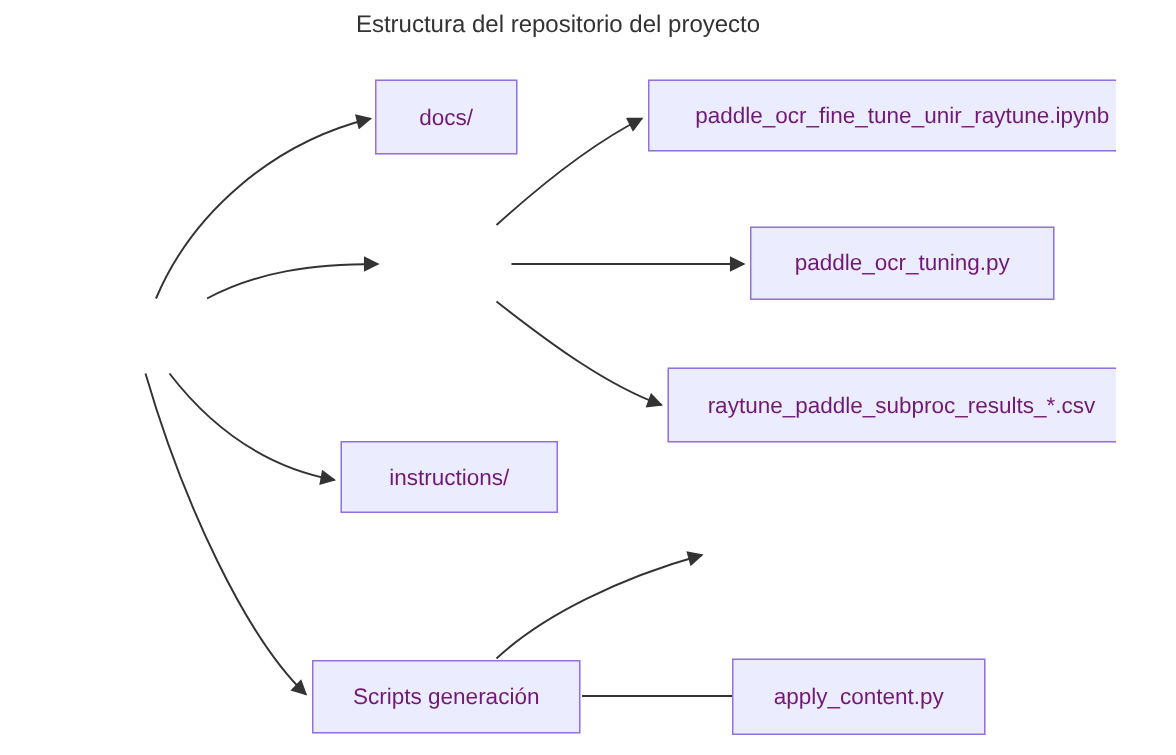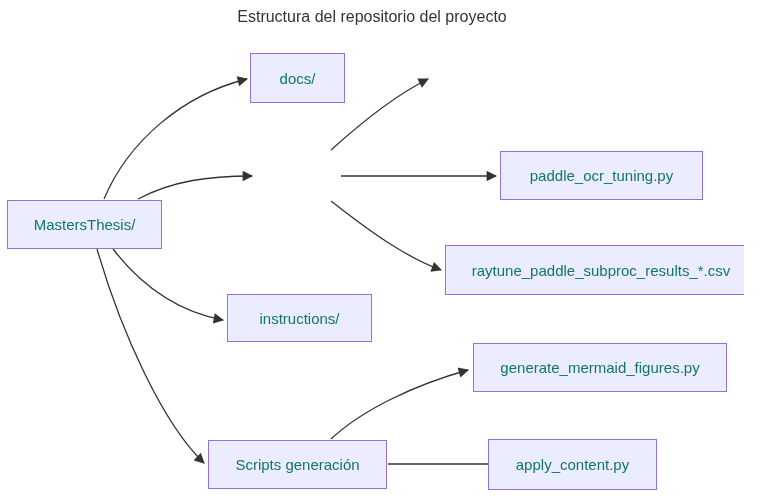--- a/index.html
+++ b/index.html
@@ -36,21 +36,21 @@
   svg.edge-layer path.edge {
     fill: none;
     stroke: #333333;
     stroke-width: 1.3px;
   }
   .node {
     position: absolute;
     box-sizing: border-box;
     background: #ECECFF;
     border: 1px solid #9370DB;
-    color: #0f766e;
+    color: #701a75;
     font-size: 15px;
     display: flex;
     align-items: center;
     justify-content: center;
     text-align: center;
     white-space: nowrap;
   }
 </style>
 </head>
 <body>
@@ -69,47 +69,44 @@
     <path class="edge" d="M138,199 C172,181 208,176 252,176" marker-end="url(#arrowhead)"></path>
     <path class="edge" d="M113,249 C143,288 180,312 223,320" marker-end="url(#arrowhead)"></path>
     <path class="edge" d="M97,249 C122,335 164,425 204,463" marker-end="url(#arrowhead)"></path>
     <path class="edge" d="M331,150 C362,122 396,95 428,79" marker-end="url(#arrowhead)"></path>
     <path class="edge" d="M341,176 L496,176" marker-end="url(#arrowhead)"></path>
     <path class="edge" d="M331,201 C368,230 405,257 441,270" marker-end="url(#arrowhead)"></path>
     <path class="edge" d="M331,439 C362,410 414,385 468,370" marker-end="url(#arrowhead)"></path>
     <path class="edge" d="M388,464 L511,464" marker-end="url(#arrowhead)"></path>
   </svg>
 
-  <div class="node" style="left:7px; top:200px; width:155px; height:49px">
-    <span>MastersThesis/</span>
-  </div>
 
   <div class="node" style="left:250px; top:53px; width:95px; height:50px">
     <span>docs/</span>
   </div>
 
 
   <div class="node" style="left:208px; top:440px; width:179px; height:49px">
     <span>Scripts generación</span>
   </div>
 
   <div class="node" style="left:227px; top:294px; width:145px; height:48px">
     <span>instructions/</span>
   </div>
 
+  <div class="node" style="left:432px; top:53px; width:339px; height:48px">
+    <span>paddle_ocr_fine_tune_unir_raytune.ipynb</span>
+  </div>
 
   <div class="node" style="left:445px; top:245px; width:312px; height:50px">
     <span>raytune_paddle_subproc_results_*.csv</span>
   </div>
 
   <div class="node" style="left:500px; top:151px; width:203px; height:49px">
     <span>paddle_ocr_tuning.py</span>
   </div>
 
-  <div class="node" style="left:473px; top:343px; width:254px; height:49px">
-    <span>generate_mermaid_figures.py</span>
-  </div>
 
   <div class="node" style="left:488px; top:439px; width:169px; height:51px">
     <span>apply_content.py</span>
   </div>
 
 </div>
 
 </body></html>

